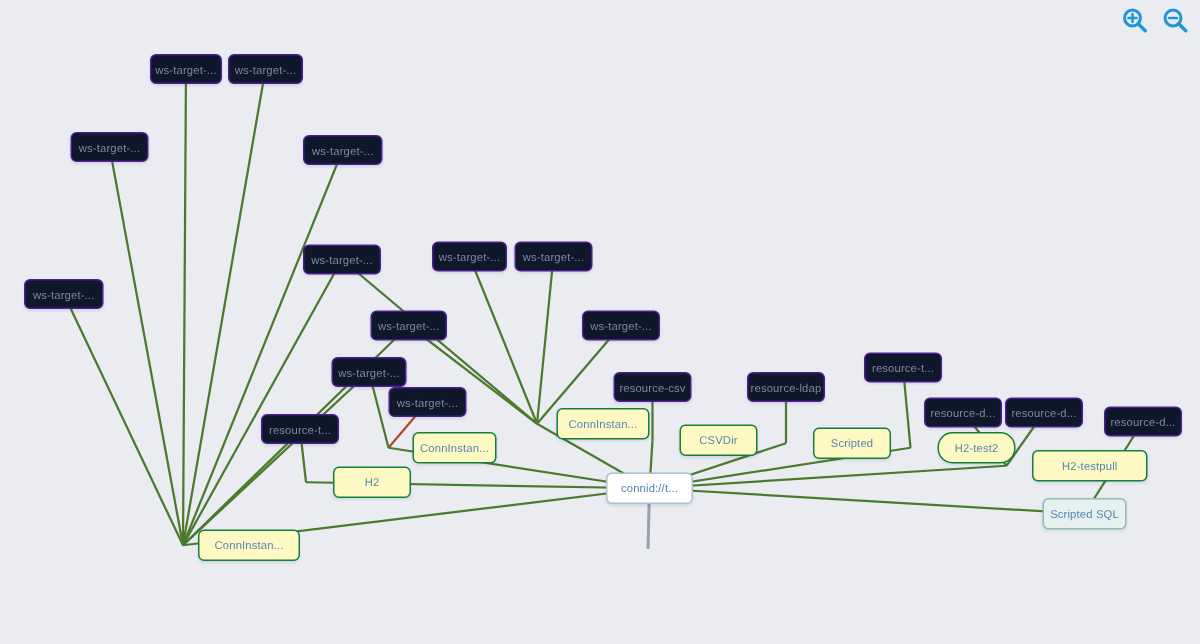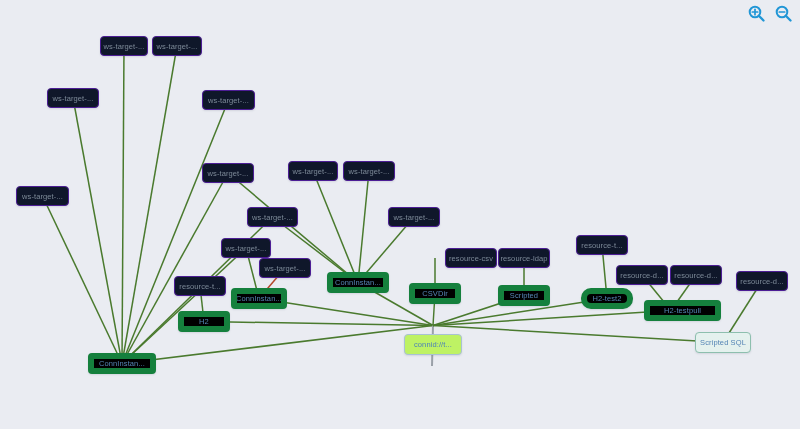--- a/index.html
+++ b/index.html
@@ -40,29 +40,29 @@
     box-shadow: 0 1px 2px rgba(60,70,90,0.13);
     cursor: pointer;
     user-select: none;
   }
   .node.resource {
     background: #0f172a;
     border: 1px solid #4c1d95;
     color: #7d8a98;
   }
   .node.conn {
-    background: #000000;
-    border: 6px solid #15803d;
+    background: #fef9c3;
+    border: 1px solid #15803d;
     color: #5585b5;
+    margin-left: 44px;
   }
   .node.connector {
-    background: #bef264;
+    background: #ffffff;
     border: 1px solid #a9c2d4;
     color: #4d82b8;
-    margin-top: 19px;
   }
   .node.scripted {
     background: #e4f1ee;
     border: 1px solid #8dbfae;
     color: #5585b5;
   }
   .node.syncope {
     background: #9bdda0;
     border: 1px solid #86b98b;
     color: #5d8f9e;
@@ -166,21 +166,21 @@
       </div>
       <div class="node conn" style="left: 327px; top: 272px; width: 62px; height: 21px;">
         <span>ConnInstan...</span>
       </div>
       <div class="node conn" style="left: 231px; top: 288px; width: 56px; height: 21px;">
         <span>ConnInstan...</span>
       </div>
       <div class="node conn" style="left: 178px; top: 311px; width: 52px; height: 21px;">
         <span>H2</span>
       </div>
-      <div class="node resource" style="left: 409px; top: 248px; width: 52px; height: 20px; margin-left: 36px;">
+      <div class="node resource" style="left: 409px; top: 248px; width: 52px; height: 20px;">
         <span>resource-csv</span>
       </div>
       <div class="node conn" style="left: 409px; top: 283px; width: 52px; height: 21px;">
         <span>CSVDir</span>
       </div>
       <div class="node connector" style="left: 404px; top: 315px; width: 58px; height: 21px;">
         <span>connid://t...</span>
       </div>
       <div class="node resource" style="left: 498px; top: 248px; width: 52px; height: 20px;">
         <span>resource-ldap</span>

